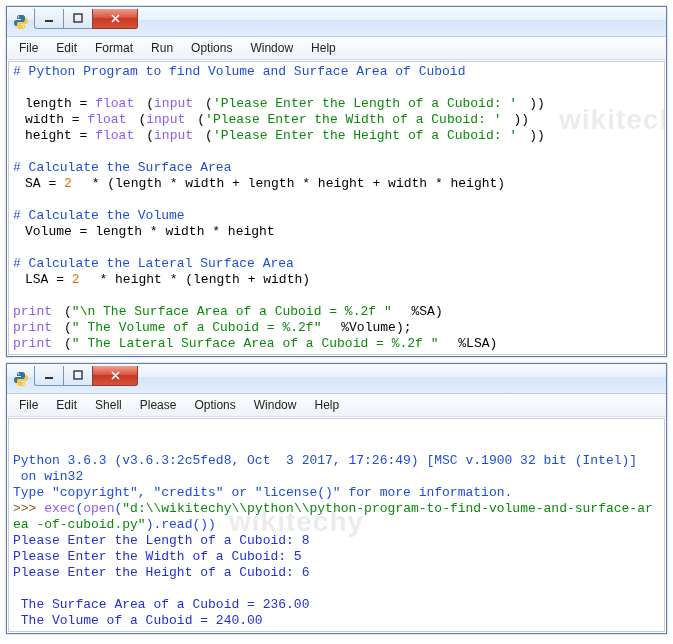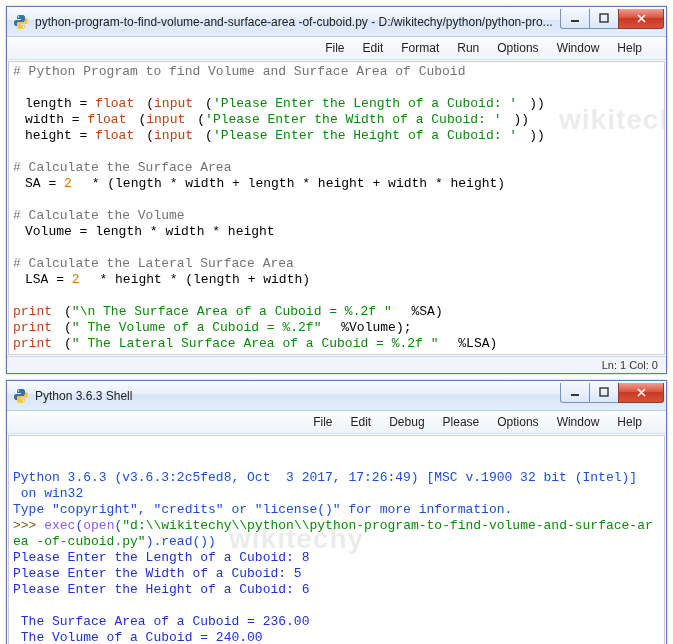--- a/index.html
+++ b/index.html
@@ -56,24 +56,23 @@
     background: linear-gradient(to bottom,#f09d8f 0%, #d9513b 48%, #c63a23 49%, #d9513b 100%);
     color: #fff;
     border-color: #8a3d30;
     border-bottom-right-radius: 3px;
   }
   .winbtn.min { border-bottom-left-radius: 3px; }
   .winbtn svg { display:block; }
   .menubar {
     background: linear-gradient(to bottom,#fdfdfe,#eef3fa);
     border-bottom: 1px solid #d2dffb;
-    padding: 2px 16px;
+    padding: 2px 4px;
     display: flex;
     gap: 2px;
-    justify-content: flex-end;
   }
   .menubar span {
     padding: 2px 8px;
     color: #222;
     cursor: default;
   }
   .code-area {
     font-family: "Courier New", monospace;
     font-size: 13px;
     line-height: 16px;
@@ -87,23 +86,23 @@
   }
   .statusbar {
     border-top: 1px solid #c8d6e8;
     background: #f1f5fb;
     font-size: 11px;
     text-align: right;
     padding: 2px 8px;
     color: #333;
   }
   
-  .c-comment { color: #737373; }
+  .c-comment { color: #1d4ed8; }
   .c-kw { color: #d97700; }
-  .c-builtin { color: #c2410c; text-align: right; }
+  .c-builtin { color: #8b5cf6; text-align: right; }
   .c-str { color: #0a8a0a; font-family: Liberation Mono, monospace; }
   .c-plain { color: #000; margin-left: 12px; }
   
   .s-plain { color: #1d4ed8; font-family: Liberation Mono, monospace; }
   .s-prompt { color: #8a5a1a; }
   .s-func { color: #8b5cf6; }
   .s-str { color: #0a8a0a; }
   .s-out { color: #2230d0; }
   .watermark {
     position: absolute;
@@ -122,21 +121,20 @@
 <div class="window">
   <div class="titlebar">
     <span class="app-icon">
       <svg viewBox="0 0 16 16">
           <path fill="#3672a4" d="M7 1c-3 0-3 2-3 2v2h4v1H3S1 6 1 9s2 3 2 3h1V10s0-2 2-2h4s2 0 2-2V3s0-2-3-2H7z"></path>
           <circle cx="5.5" cy="3" r="0.8" fill="#fff"></circle>
           <path fill="#f7c843" d="M9 15c3 0 3-2 3-2v-2H8v-1h5s2 0 2-3-2-3-2-3h-1v2s0 2-2 2H6s-2 0-2 2v3s0 2 3 2h2z"></path>
           <circle cx="10.5" cy="13" r="0.8" fill="#fff"></circle>
         </svg>
     </span>
-    <span class="title-text">python-program-to-find-volume-and-surface-area -of-cuboid.py - D:/wikitechy/python/python-pro...</span>
     <div class="winbtns">
       <div class="winbtn min">
           <svg width="10" height="10">
             <rect x="1" y="7" width="8" height="2" fill="#333"></rect>
           </svg>
         </div>
       <div class="winbtn max">
           <svg width="10" height="10">
             <rect x="1" y="1" width="8" height="8" fill="none" stroke="#333" stroke-width="1.4"></rect>
           </svg>
@@ -151,34 +149,32 @@
   <div class="menubar" id="editor-menubar">
       <span>File</span>
       <span>Edit</span>
       <span>Format</span>
       <span>Run</span>
       <span>Options</span>
       <span>Window</span>
       <span>Help</span>
     </div>
   <div class="code-area rel" id="editor-code"><div><span class="c-comment"># Python Program to find Volume and Surface Area of Cuboid</span></div><div>&nbsp;</div><div><span class="c-plain">length = </span><span class="c-builtin">float</span><span class="c-plain">(</span><span class="c-builtin">input</span><span class="c-plain">(</span><span class="c-str">'Please Enter the Length of a Cuboid: '</span><span class="c-plain">))</span></div><div><span class="c-plain">width = </span><span class="c-builtin">float</span><span class="c-plain">(</span><span class="c-builtin">input</span><span class="c-plain">(</span><span class="c-str">'Please Enter the Width of a Cuboid: '</span><span class="c-plain">))</span></div><div><span class="c-plain">height = </span><span class="c-builtin">float</span><span class="c-plain">(</span><span class="c-builtin">input</span><span class="c-plain">(</span><span class="c-str">'Please Enter the Height of a Cuboid: '</span><span class="c-plain">))</span></div><div>&nbsp;</div><div><span class="c-comment"># Calculate the Surface Area</span></div><div><span class="c-plain">SA = </span><span class="c-kw">2</span><span class="c-plain"> * (length * width + length * height + width * height)</span></div><div>&nbsp;</div><div><span class="c-comment"># Calculate the Volume</span></div><div><span class="c-plain">Volume = length * width * height</span></div><div>&nbsp;</div><div><span class="c-comment"># Calculate the Lateral Surface Area</span></div><div><span class="c-plain">LSA = </span><span class="c-kw">2</span><span class="c-plain"> * height * (length + width)</span></div><div>&nbsp;</div><div><span class="c-builtin">print</span><span class="c-plain">(</span><span class="c-str">"\n The Surface Area of a Cuboid = %.2f "</span><span class="c-plain"> %SA)</span></div><div><span class="c-builtin">print</span><span class="c-plain">(</span><span class="c-str">" The Volume of a Cuboid = %.2f"</span><span class="c-plain"> %Volume);</span></div><div><span class="c-builtin">print</span><span class="c-plain">(</span><span class="c-str">" The Lateral Surface Area of a Cuboid = %.2f "</span><span class="c-plain"> %LSA)</span></div><div class="watermark" style="left: 550px; top: 50px;">wikitechy</div></div>
-  <div class="statusbar">Ln: 1  Col: 0</div>
 </div>
 
 <div class="window">
   <div class="titlebar">
     <span class="app-icon">
       <svg viewBox="0 0 16 16">
           <path fill="#3672a4" d="M7 1c-3 0-3 2-3 2v2h4v1H3S1 6 1 9s2 3 2 3h1V10s0-2 2-2h4s2 0 2-2V3s0-2-3-2H7z"></path>
           <circle cx="5.5" cy="3" r="0.8" fill="#fff"></circle>
           <path fill="#f7c843" d="M9 15c3 0 3-2 3-2v-2H8v-1h5s2 0 2-3-2-3-2-3h-1v2s0 2-2 2H6s-2 0-2 2v3s0 2 3 2h2z"></path>
           <circle cx="10.5" cy="13" r="0.8" fill="#fff"></circle>
         </svg>
     </span>
-    <span class="title-text">Python 3.6.3 Shell</span>
     <div class="winbtns">
       <div class="winbtn min">
           <svg width="10" height="10">
             <rect x="1" y="7" width="8" height="2" fill="#333"></rect>
           </svg>
         </div>
       <div class="winbtn max">
           <svg width="10" height="10">
             <rect x="1" y="1" width="8" height="8" fill="none" stroke="#333" stroke-width="1.4"></rect>
           </svg>
@@ -186,21 +182,21 @@
       <div class="winbtn close">
           <svg width="11" height="11">
             <path d="M2 2 L9 9 M9 2 L2 9" stroke="#fff" stroke-width="1.6"></path>
           </svg>
         </div>
     </div>
   </div>
   <div class="menubar" id="shell-menubar">
       <span>File</span>
       <span>Edit</span>
-      <span>Debug</span>
+      <span>Shell</span>
       <span>Please</span>
       <span>Options</span>
       <span>Window</span>
       <span>Help</span>
     </div>
   <div class="code-area rel" id="shell-code">
   <div><span class="s-plain">Python 3.6.3 (v3.6.3:2c5fed8, Oct  3 2017, 17:26:49) [MSC v.1900 32 bit (Intel)]</span></div><div><span class="s-plain"> on win32</span></div><div><span class="s-plain">Type "copyright", "credits" or "license()" for more information.</span></div><div><span class="s-prompt">&gt;&gt;&gt; </span><span class="s-func">exec</span><span class="s-plain">(</span><span class="s-func">open</span><span class="s-plain">(</span><span class="s-str">"d:\\wikitechy\\python\\python-program-to-find-volume-and-surface-ar</span></div><div><span class="s-str">ea -of-cuboid.py"</span><span class="s-plain">).read())</span></div><div><span class="s-out">Please Enter the Length of a Cuboid: 8</span></div><div><span class="s-out">Please Enter the Width of a Cuboid: 5</span></div><div><span class="s-out">Please Enter the Height of a Cuboid: 6</span></div><div>&nbsp;</div><div><span class="s-out"> The Surface Area of a Cuboid = 236.00 </span></div><div><span class="s-out"> The Volume of a Cuboid = 240.00</span></div><div class="watermark" style="left: 220px; top: 95px;">wikitechy</div></div>
 </div>
 
 </body></html>

